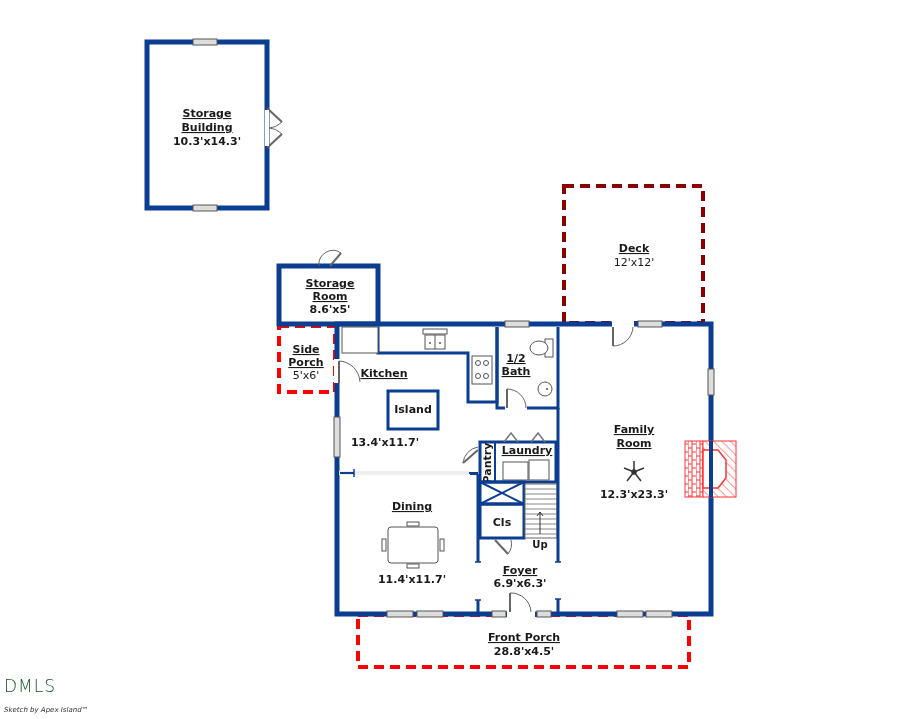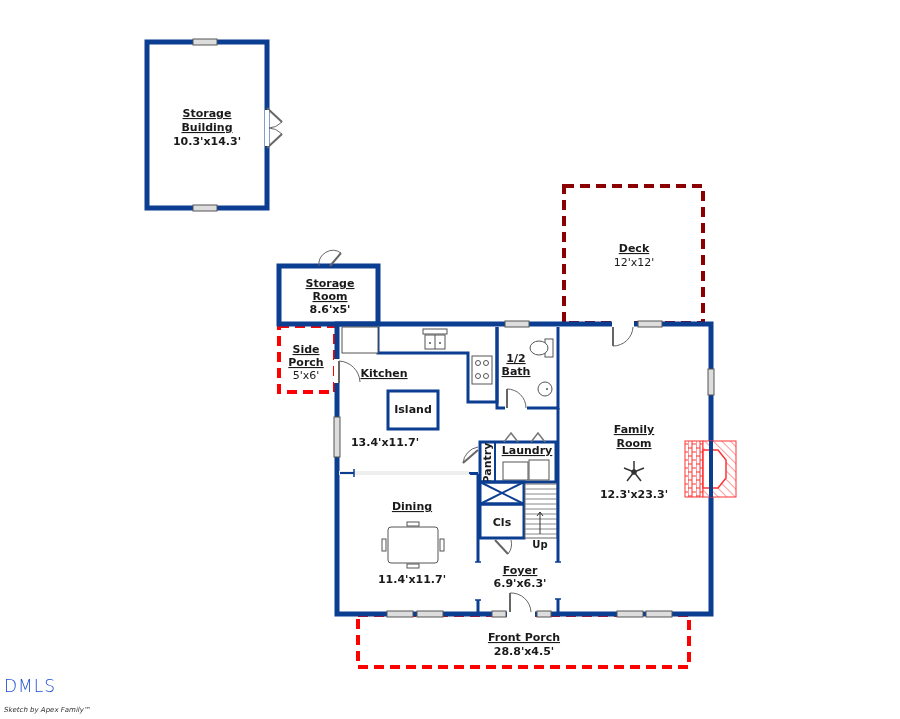--- a/index.html
+++ b/index.html
@@ -7,21 +7,21 @@
   #plan { position: absolute; left: 0; top: 0; width: 900px; height: 719px; }
   .lbl { font-family: "DejaVu Sans", sans-serif; font-weight: bold; font-size: 11px; fill: #1a1a1a; text-anchor: middle; }
   .lbl-u { text-decoration: underline; }
   .dim { font-family: "DejaVu Sans", sans-serif; font-weight: bold; font-size: 11px; fill: #1a1a1a; text-anchor: middle; }
   .wall { fill: none; stroke: #0b3d91; stroke-width: 5; }
   .iwall { fill: none; stroke: #0b3d91; stroke-width: 3; }
   .fixture { fill: #ffffff; stroke: #555555; stroke-width: 1; }
   .window { fill: #dddddd; stroke: #555555; stroke-width: 1; }
   .porch-border { fill: none; stroke: #ff0000; stroke-width: 4; stroke-dasharray: 10 6; }
   .deck-border { fill: none; stroke: #8b0000; stroke-width: 4; stroke-dasharray: 10 6; }
-  .footer-logo { position: absolute; left: 4px; top: 676px; font-family: "DejaVu Sans", sans-serif; font-size: 17px; color: #1d4ed8; letter-spacing: 1px; font-weight: 300; }
+  .footer-logo { position: absolute; left: 4px; top: 676px; font-family: "DejaVu Sans", sans-serif; font-size: 17px; color: #14532d; letter-spacing: 1px; font-weight: 300; }
   .footer-credit { position: absolute; left: 4px; top: 706px; font-family: "DejaVu Sans", sans-serif; font-size: 7px; font-style: italic; color: #333; }
 </style>
 </head>
 <body>
 
 <svg id="plan" viewBox="0 0 900 719" xmlns="http://www.w3.org/2000/svg">
   <defs>
     <pattern id="hatch" patternUnits="userSpaceOnUse" width="8" height="8" patternTransform="rotate(-45)">
       <rect width="8" height="8" fill="#ffffff"></rect>
       <line x1="0" y1="0" x2="0" y2="8" stroke="#d98080" stroke-width="1"></line>
@@ -267,13 +267,13 @@
     <g>
       <rect x="685" y="441" width="18" height="56" fill="url(#brick)" stroke="#ff3333" stroke-width="1"></rect>
       <rect x="703" y="441" width="33" height="56" fill="url(#redhatch)" stroke="#ff3333" stroke-width="1"></rect>
       <polygon points="703,450 718,450 726,460 726,478 718,488 703,488" fill="#ffffff" stroke="#ff3333" stroke-width="1.5"></polygon>
       <line x1="711" y1="441" x2="711" y2="497" stroke="#0b3d91" stroke-width="4"></line>
     </g>
   </g>
 </svg>
 
 <div class="footer-logo">DMLS</div>
-<div class="footer-credit">Sketch by Apex Family™</div>
+<div class="footer-credit">Sketch by Apex Island™</div>
 
 </body></html>

